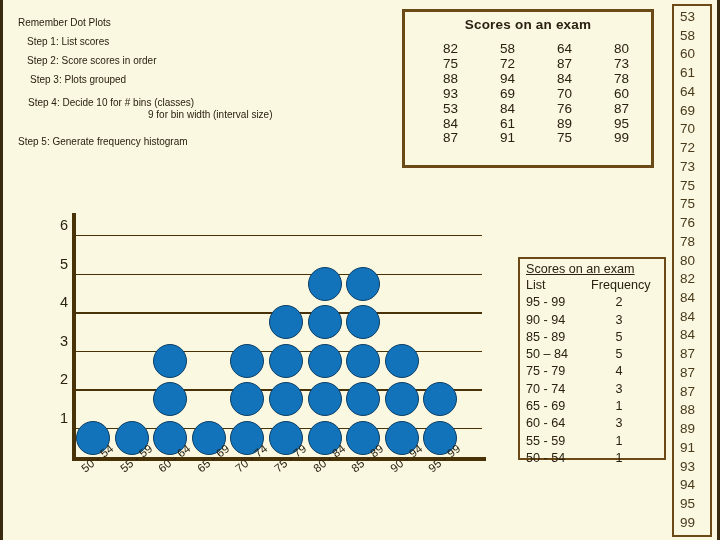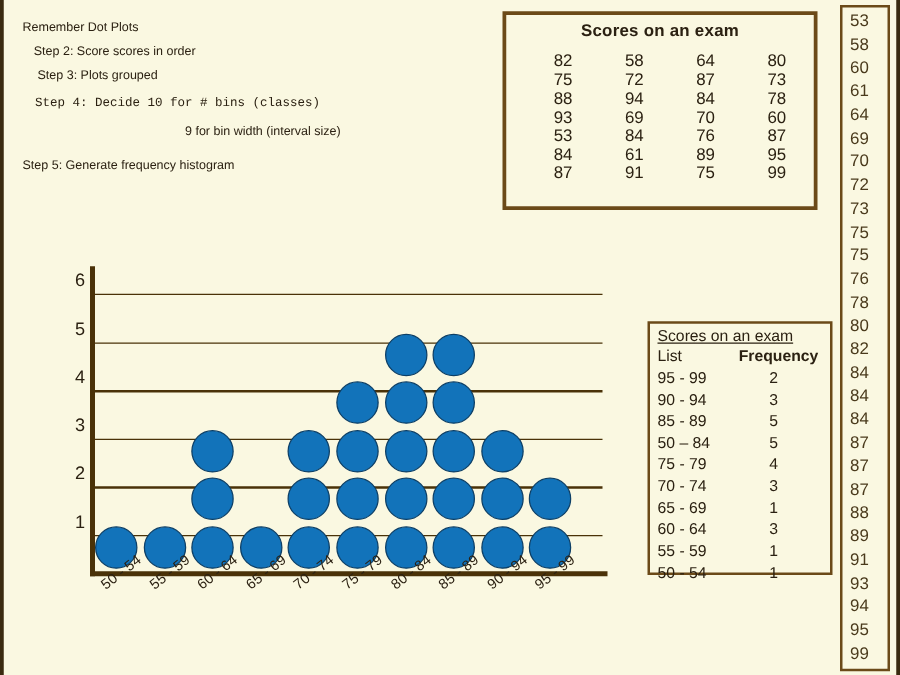--- a/index.html
+++ b/index.html
@@ -24,21 +24,21 @@
   
   #steps{
     position:absolute;left:18px;top:18px;width:380px;
     font-size:10px;line-height:1.0;color:#2b2112;
   }
   #steps .line{white-space:pre;margin-bottom:9px;}
   #steps .l0{margin-left:0px;}
   #steps .l1{margin-left:9px;}
   #steps .l2{margin-left:9px;}
   #steps .l3{margin-left:12px;margin-bottom:13px;}
-  #steps .l4{margin-left:10px;margin-bottom:12px;font-family:Liberation Mono, monospace;}
+  #steps .l4{margin-left:10px;margin-bottom:2px;}
   #steps .l5{margin-left:130px;margin-bottom:17px;}
   #steps .l6{}
 
   
   #scores-box{
     position:absolute;left:402px;top:9px;width:252px;height:159px;
     border:3px solid #6b4a18;background:#FAF8E1;
     box-sizing:border-box;
   }
   #scores-title{
@@ -62,21 +62,21 @@
   }
   #freq-title{
     font-size:12.6px;text-decoration:underline;white-space:nowrap;
     margin-bottom:1px;
   }
   #freq-head,#freq-box .frow{
     display:flex;font-size:12.6px;line-height:17.3px;white-space:nowrap;
   }
   #freq-box .c-score{width:62px;}
   #freq-box .c-freq{width:62px;text-align:center;}
-  #freq-head .c-freq{text-align:left;padding-left:3px;font-weight:bold;}
+  #freq-head .c-freq{text-align:left;padding-left:3px;}
 
   
   #sorted-box{
     position:absolute;left:672px;top:4px;width:40px;height:533px;
     border:2px solid #6b4a18;background:#FAF8E1;box-sizing:border-box;
     padding-left:6px;padding-top:2px;
   }
   #sorted-box .sval{
     font-size:13.5px;line-height:18.73px;color:#4a3a1c;
   }
@@ -115,20 +115,21 @@
   }
 </style>
 </head>
 <body>
 
 <div id="left-stripe"></div>
 <div id="right-stripe"></div>
 
 <div id="steps">
   <div class="line l0">Remember Dot Plots</div>
+  <div class="line l1">Step 1: List scores</div>
   <div class="line l2">Step 2: Score scores in order</div>
   <div class="line l3">Step 3: Plots grouped</div>
   <div class="line l4">Step 4: Decide 10 for # bins (classes)</div>
   <div class="line l5">9 for bin width (interval size)</div>
   <div class="line l6">Step 5: Generate frequency histogram</div>
 </div>
 
 <div id="scores-box">
   <div id="scores-title">Scores on an exam</div>
   <div id="scores-grid">

